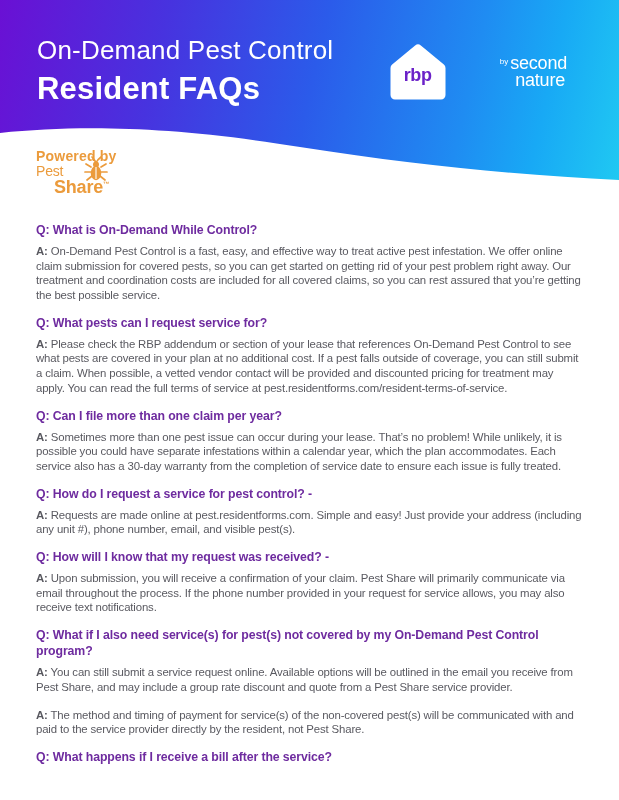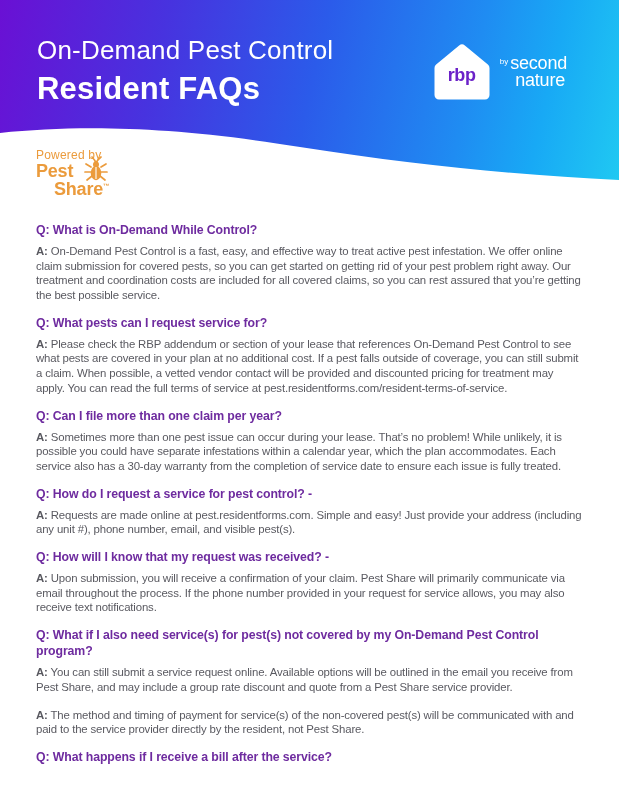--- a/index.html
+++ b/index.html
@@ -43,35 +43,35 @@
     background: linear-gradient(135deg, #3bd9c5 0%, #23c0d8 100%);
     border-radius: 10px;
     transform: rotate(45deg);
   }
   .rbp-house svg { position: absolute; left: 0; top: 0; }
   .rbp-word {
     position: absolute; left: 0; top: 6px; right: 0; bottom: 0;
     display: flex; align-items: center; justify-content: center;
     color: #6b21c8; font-weight: 800; font-size: 18px; letter-spacing: -0.3px;
   }
-  .sn-block { display: flex; align-items: flex-start; color: #ffffff; }
+  .sn-block { display: flex; align-items: flex-start; color: #ffffff; margin-left: 44px; }
   .sn-by { font-size: 8px; font-weight: 400; margin: 2px 2px 0 0; }
   .sn-name {
     font-weight: 400; font-size: 18px; line-height: 0.95;
     letter-spacing: -0.2px;
   }
   .sn-name .line2 { padding-left: 5px; }
   
   .main { position: relative; padding: 0 36px; }
   .ps-logo {
     position: relative; margin-top: -37px; width: 120px; height: 54px;
     color: #eb9b3c;
   }
-  .ps-powered { font-size: 12px; font-weight: 400; letter-spacing: 0.2px; }
-  .ps-pest { font-size: 18px; font-weight: 700; line-height: 1.0; letter-spacing: -0.2px; }
+  .ps-powered { font-size: 14px; font-weight: 700; letter-spacing: 0.2px; }
+  .ps-pest { font-size: 14px; font-weight: 400; line-height: 1.0; letter-spacing: -0.2px; }
   .ps-share { font-size: 18px; font-weight: 800; line-height: 1.0; letter-spacing: -0.2px; padding-left: 18px; }
   .ps-tm { font-size: 6.5px; font-weight: 600; vertical-align: super; }
   .ps-bug { position: absolute; left: 47px; top: 7px; }
   
   .faqs { margin-top: 21px; }
   .qa { margin-bottom: 13px; }
   .q {
     color: #6e2b9f; font-weight: 700; font-size: 12.3px;
     letter-spacing: -0.1px; line-height: 1.3;
     margin: 0 0 5px 0;

